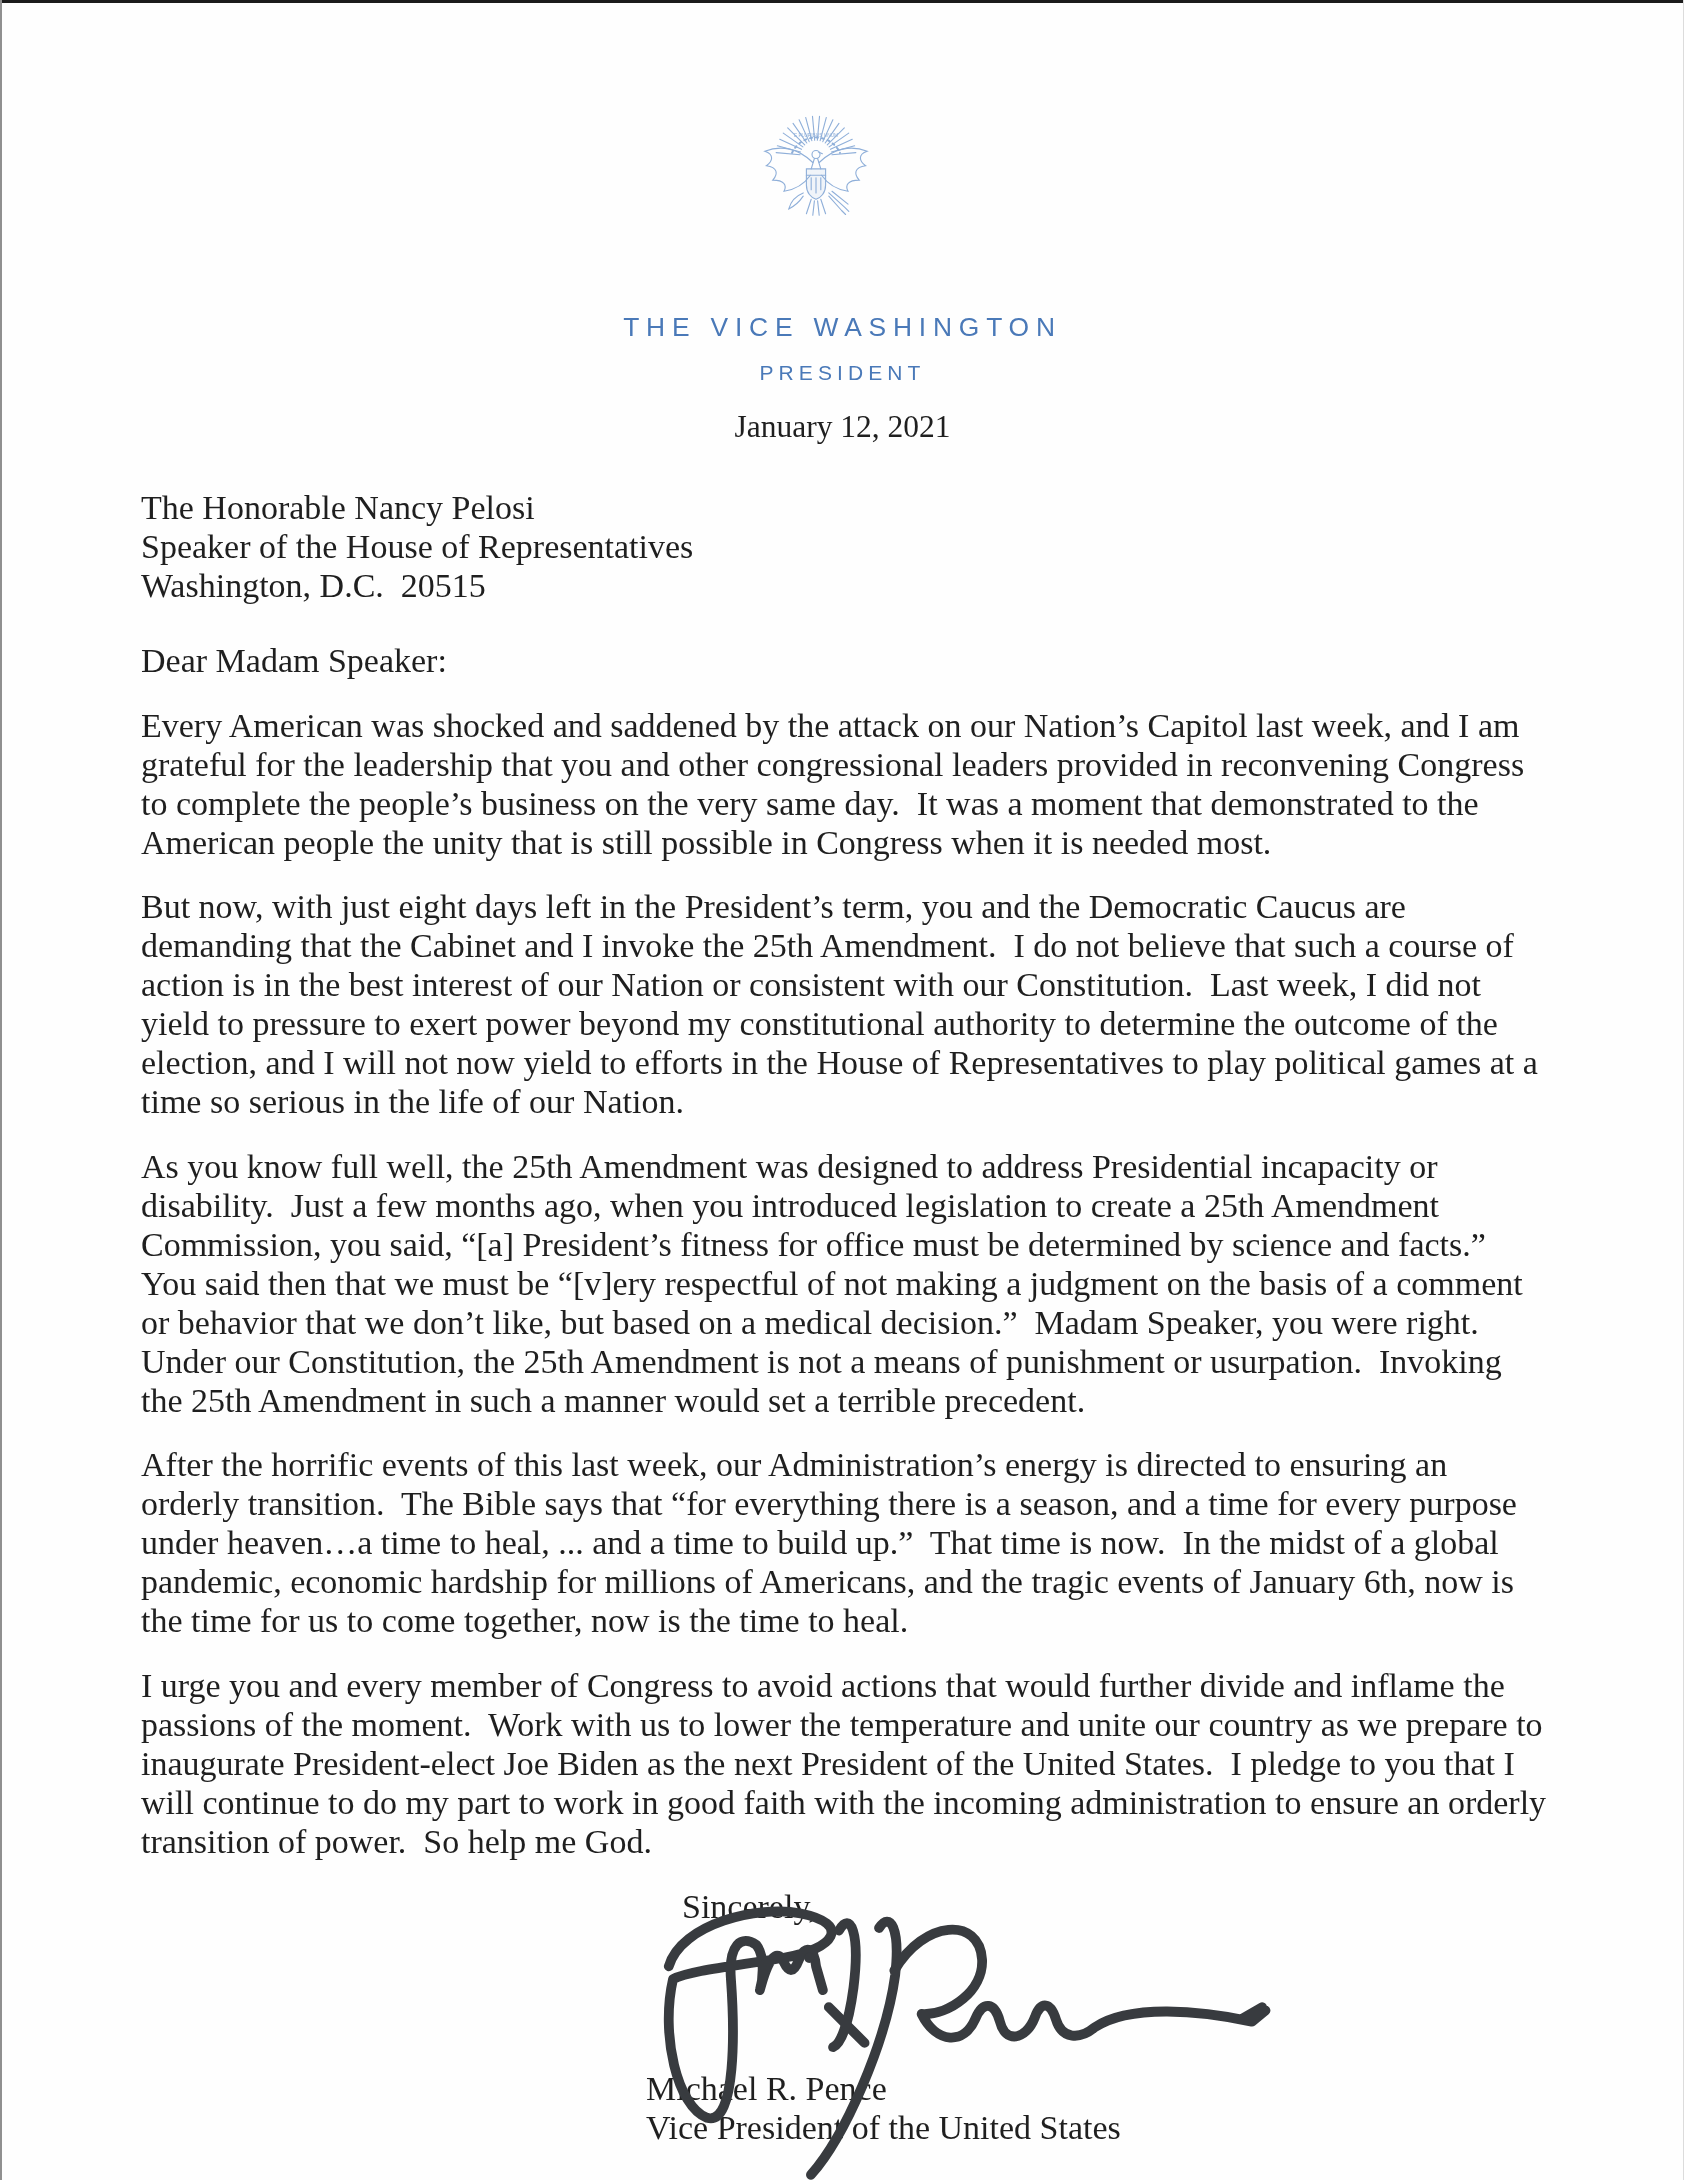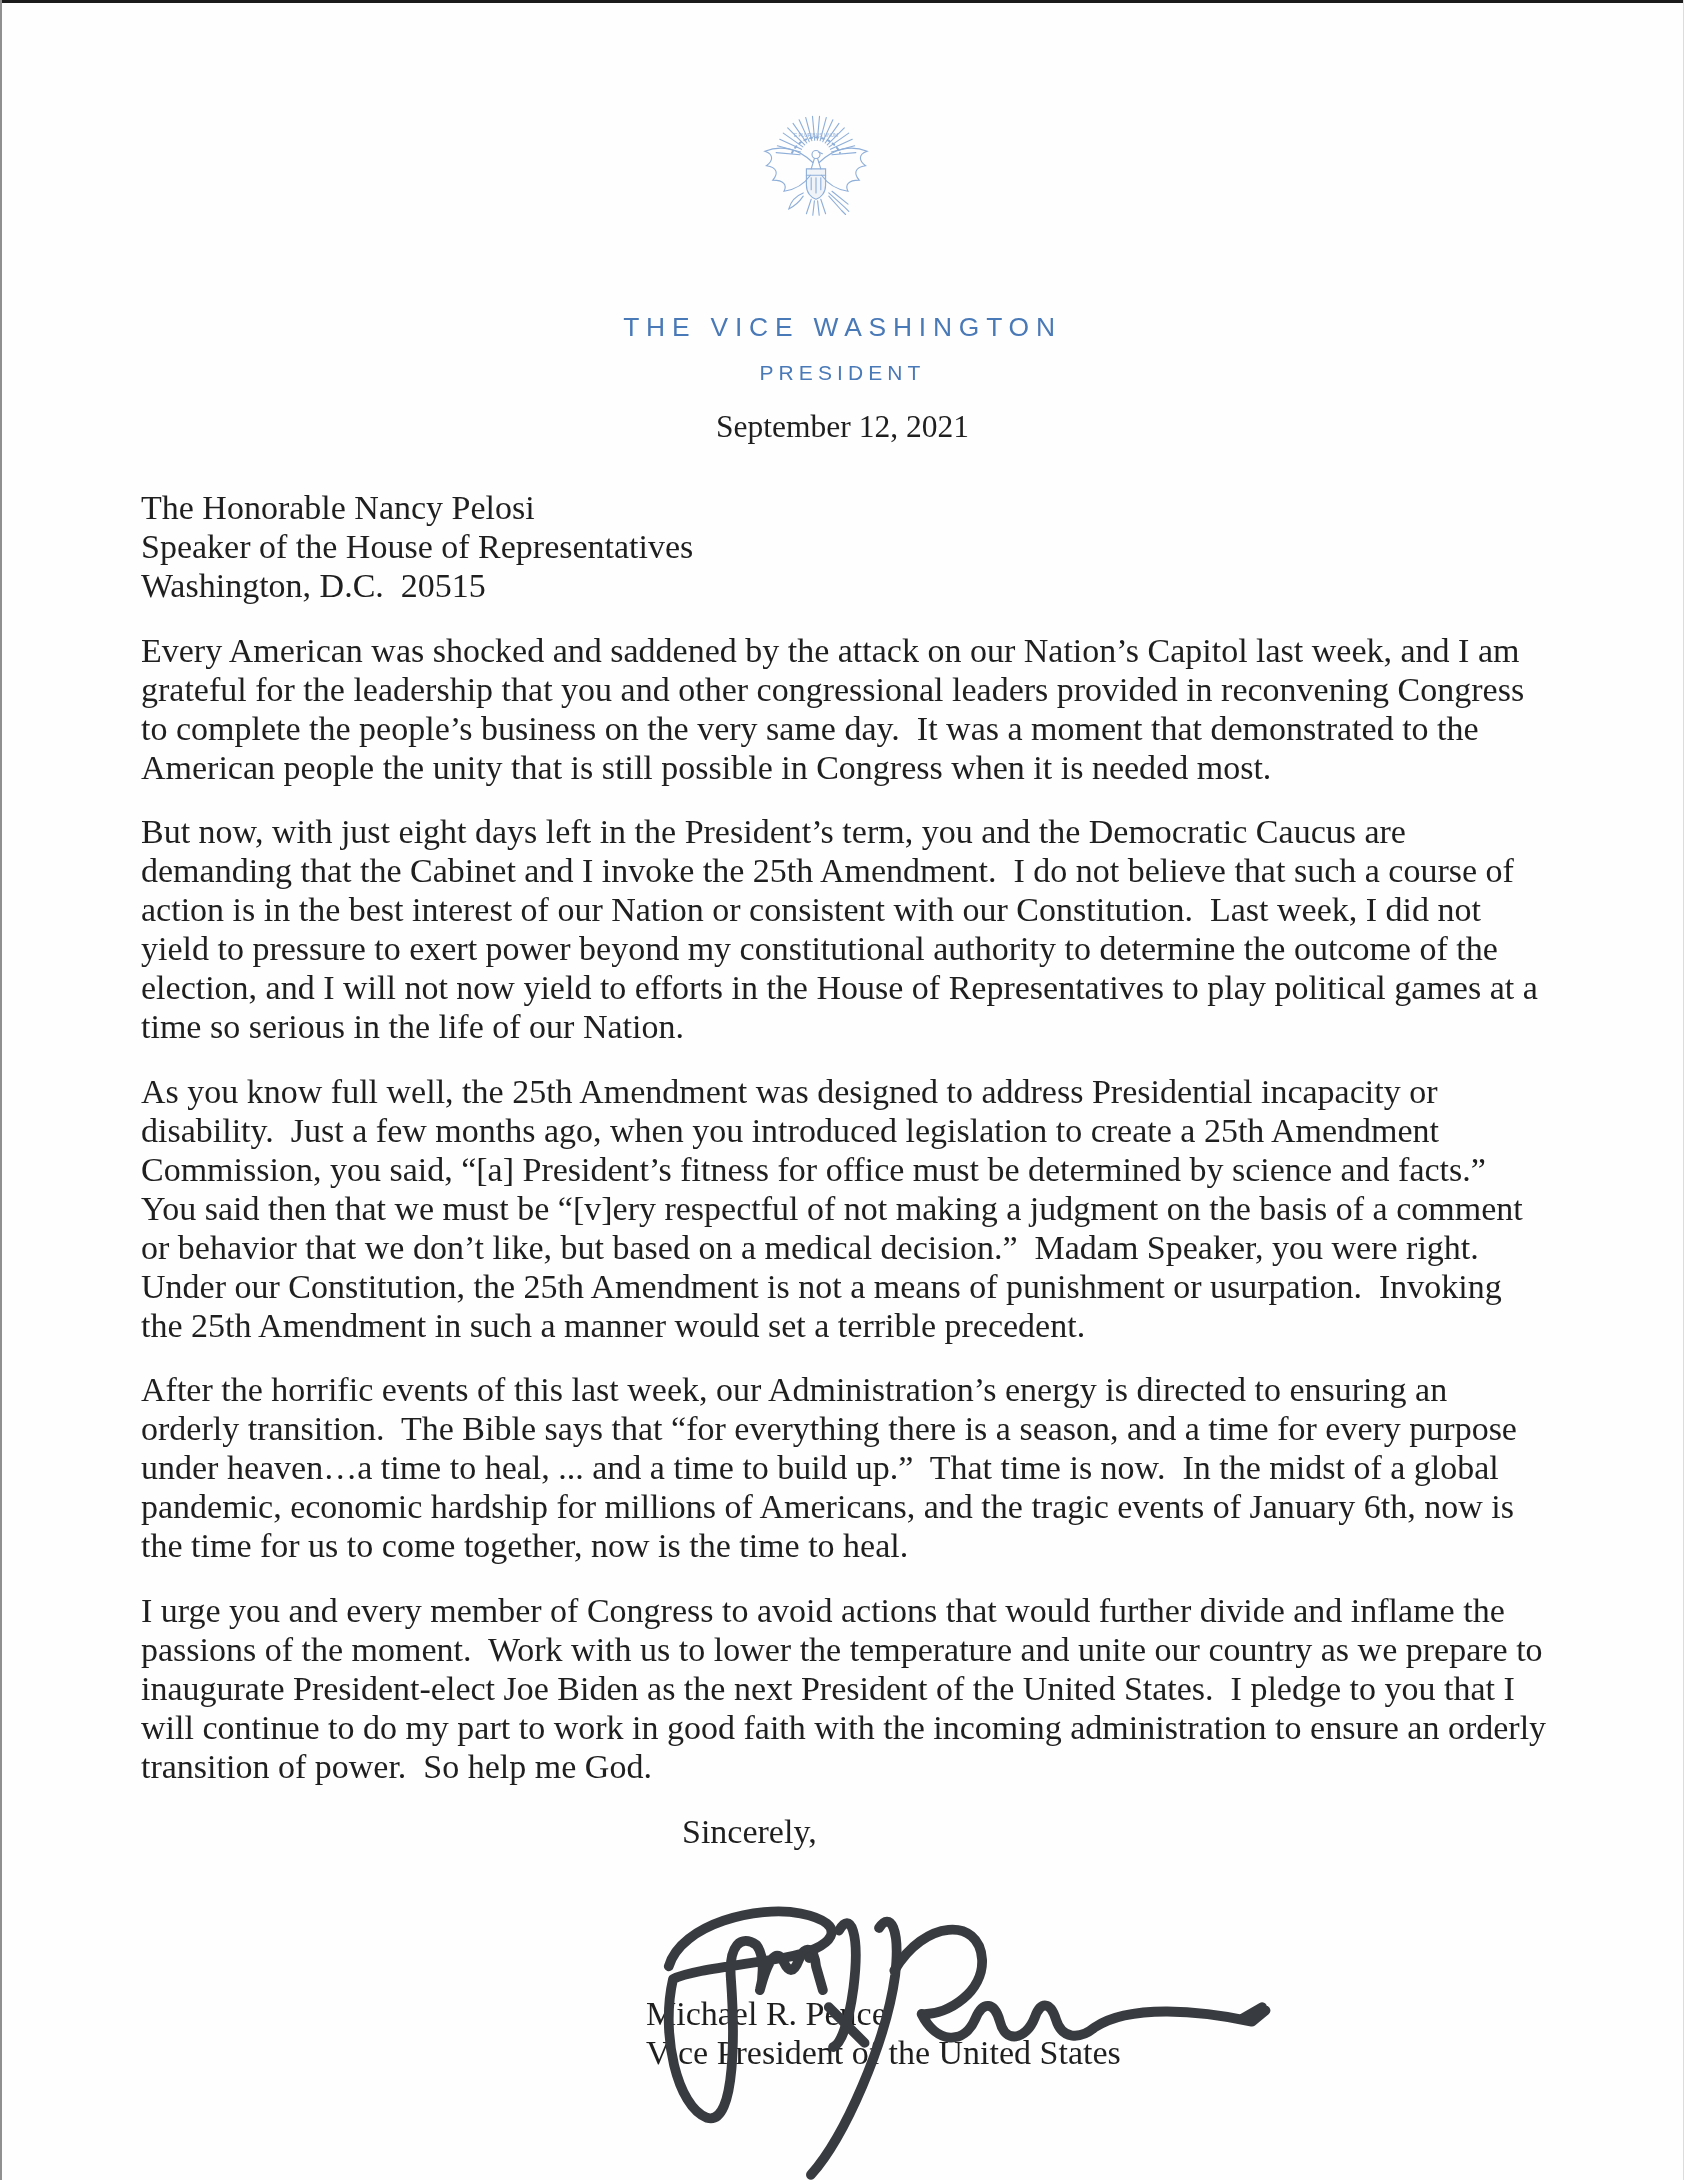--- a/index.html
+++ b/index.html
@@ -84,26 +84,27 @@
           <line x1="86" y1="89" x2="86" y2="104"></line>
         <path d="M 74 116 L 68 134 M 78 118 L 76 136 M 82 118 L 84 136 M 86 116 L 92 134"></path>
         <path d="M 64 108 C 54 112 48 120 46 128 C 54 124 60 118 64 112"></path>
         <path d="M 96 108 L 116 126 M 96 112 L 112 130 M 100 106 L 120 122 M 116 126 L 121 131 M 112 130 L 117 135"></path>
       </g>
     </svg>
   </div>
 
   <div class="vp-title">THE VICE WASHINGTON</div>
   <div class="washington">PRESIDENT</div>
-  <div class="dateline">September 12, 2021</div>
+  <div class="dateline">January 12, 2021</div>
 
   <div class="content">
     <div class="pre">The Honorable Nancy Pelosi
 Speaker of the House of Representatives
 Washington, D.C.  20515</div>
+    <div class="pre salutation">Dear Madam Speaker:</div>
     <div class="pre para">Every American was shocked and saddened by the attack on our Nation’s Capitol last week, and I am
 grateful for the leadership that you and other congressional leaders provided in reconvening Congress
 to complete the people’s business on the very same day.  It was a moment that demonstrated to the
 American people the unity that is still possible in Congress when it is needed most.</div>
     <div class="pre para">But now, with just eight days left in the President’s term, you and the Democratic Caucus are
 demanding that the Cabinet and I invoke the 25th Amendment.  I do not believe that such a course of
 action is in the best interest of our Nation or consistent with our Constitution.  Last week, I did not
 yield to pressure to exert power beyond my constitutional authority to determine the outcome of the
 election, and I will not now yield to efforts in the House of Representatives to play political games at a
 time so serious in the life of our Nation.</div>

